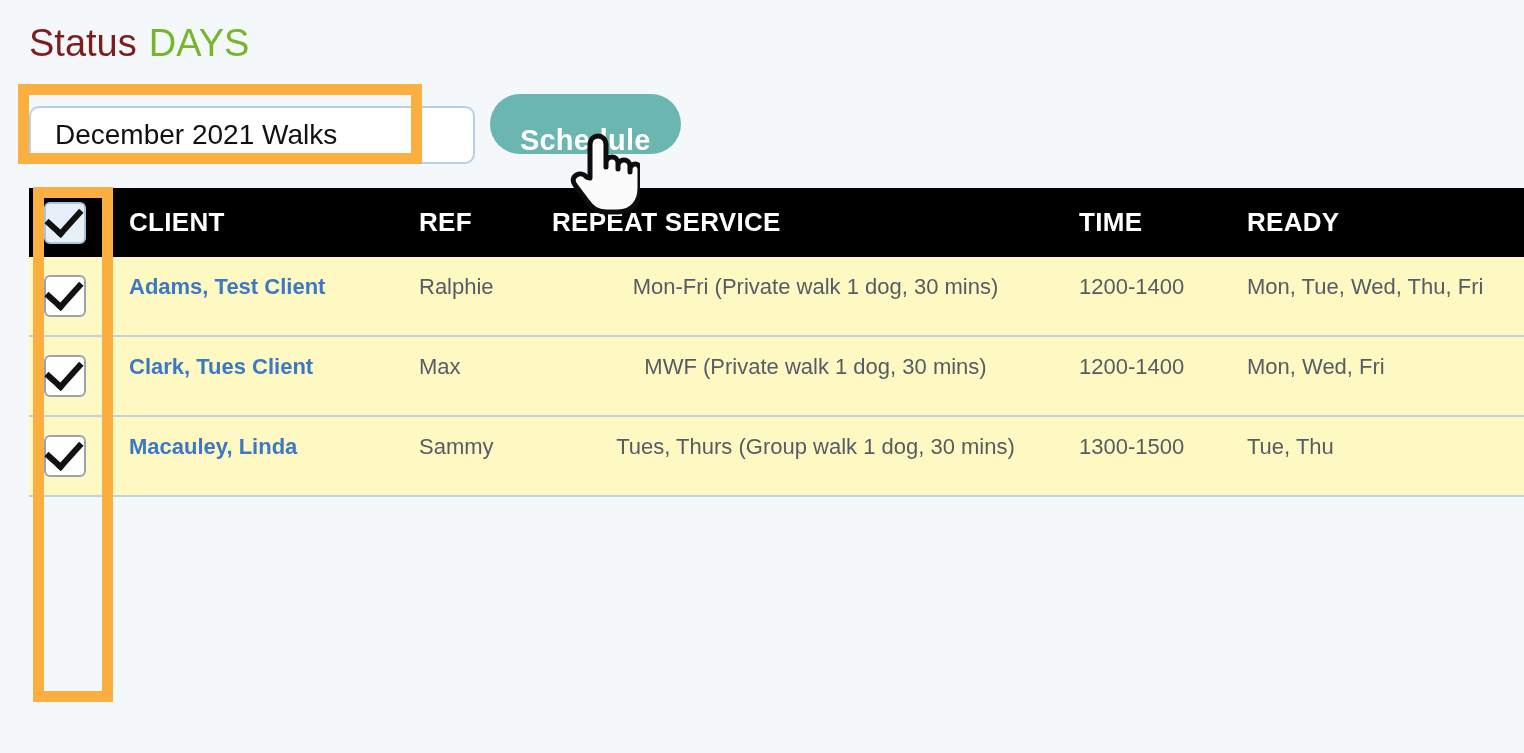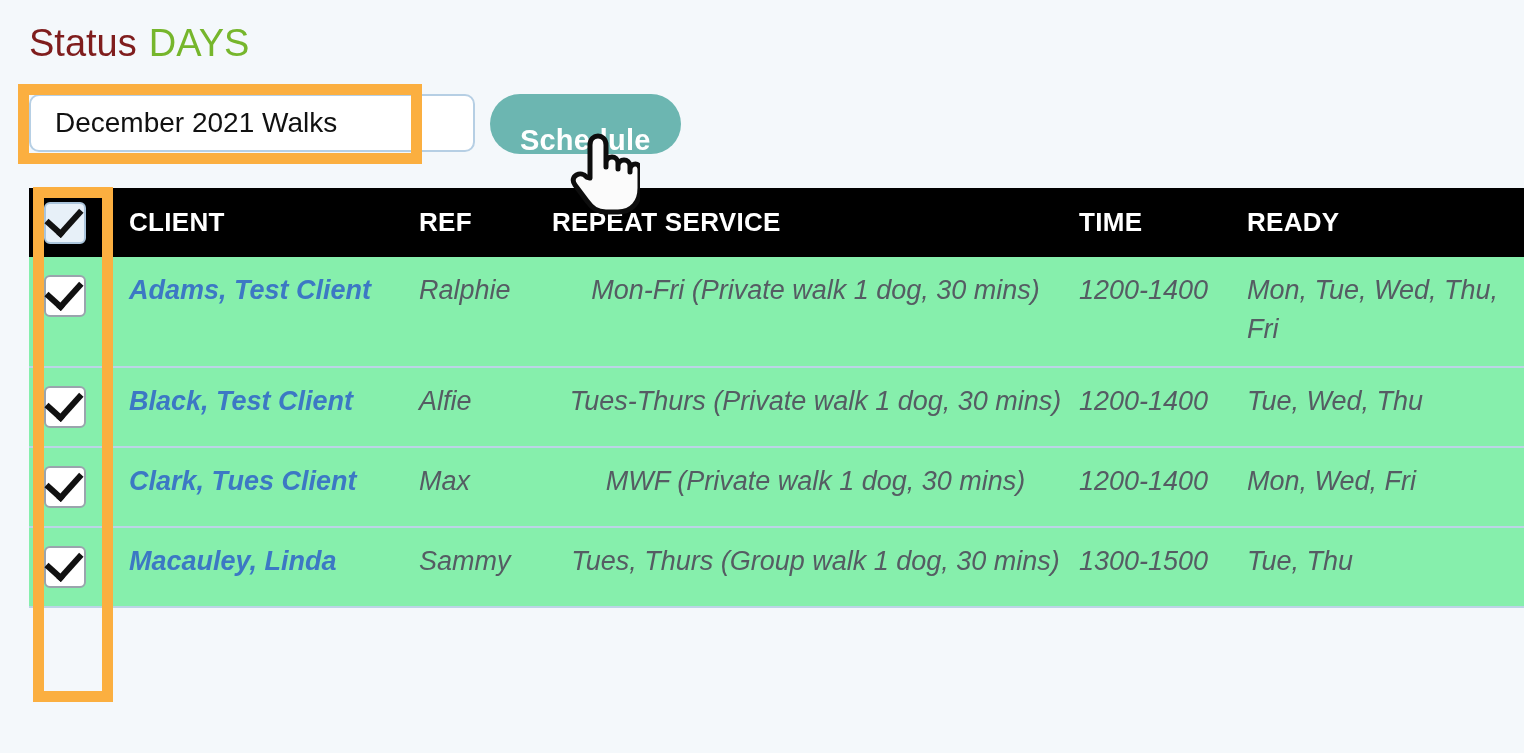--- a/index.html
+++ b/index.html
@@ -31,21 +31,21 @@
   
   #controls-row {
     position: absolute;
     left: 29px;
     top: 94px;
     height: 60px;
   }
   #schedule-name-input {
     position: absolute;
     left: 0;
-    top: 0;
+    top: 12px;
     width: 446px;
     height: 58px;
     box-sizing: border-box;
     border: 2px solid #b6cfe4;
     border-radius: 10px;
     background: #ffffff;
     color: #111111;
     font-family: "Liberation Sans", sans-serif;
     font-size: 28px;
     padding: 0 0 0 24px;
@@ -109,28 +109,27 @@
     font-size: 26px;
     font-weight: bold;
     text-align: left;
     padding: 12px 0 13px 0;
     letter-spacing: .3px;
     vertical-align: middle;
     height: 49px;
     box-sizing: border-box;
   }
   #schedule-table tbody td {
-    font-size: 27px;
+    font-size: 22px;
     color: #555c63;
     padding: 14px 0 18px 0;
     vertical-align: top;
     border-bottom: 2px solid #bcd4e6;
-    background: #86efac;
+    background: #fef9c3;
     line-height: 1.43;
-    font-style: italic;
   }
   #schedule-table tbody tr:last-child td { border-bottom: 2px solid #bcd4e6; }
 
   
   .col-select  { width: 100px; }
   .col-client  { width: 290px; }
   .col-ref     { width: 133px; }
   .col-service { width: 527px; text-align: center; }
   .col-time    { width: 168px; }
   .col-days    { width: 277px; }
@@ -221,28 +220,20 @@
     </thead>
     <tbody id="schedule-table-body">
 
     <tr>
           <td class="col-select"><span class="cb row"><span class="tick"></span></span></td>
           <td class="col-client"><span class="client-link">Adams, Test Client</span></td>
           <td class="col-ref">Ralphie</td>
           <td class="col-service">Mon-Fri (Private walk 1 dog, 30 mins)</td>
           <td class="col-time">1200-1400</td>
           <td class="col-days">Mon, Tue, Wed, Thu, Fri</td>
-        </tr>
-        <tr>
-          <td class="col-select"><span class="cb row"><span class="tick"></span></span></td>
-          <td class="col-client"><span class="client-link">Black, Test Client</span></td>
-          <td class="col-ref">Alfie</td>
-          <td class="col-service">Tues-Thurs (Private walk 1 dog, 30 mins)</td>
-          <td class="col-time">1200-1400</td>
-          <td class="col-days">Tue, Wed, Thu</td>
         </tr>
         <tr>
           <td class="col-select"><span class="cb row"><span class="tick"></span></span></td>
           <td class="col-client"><span class="client-link">Clark, Tues Client</span></td>
           <td class="col-ref">Max</td>
           <td class="col-service">MWF (Private walk 1 dog, 30 mins)</td>
           <td class="col-time">1200-1400</td>
           <td class="col-days">Mon, Wed, Fri</td>
         </tr>
         <tr>

